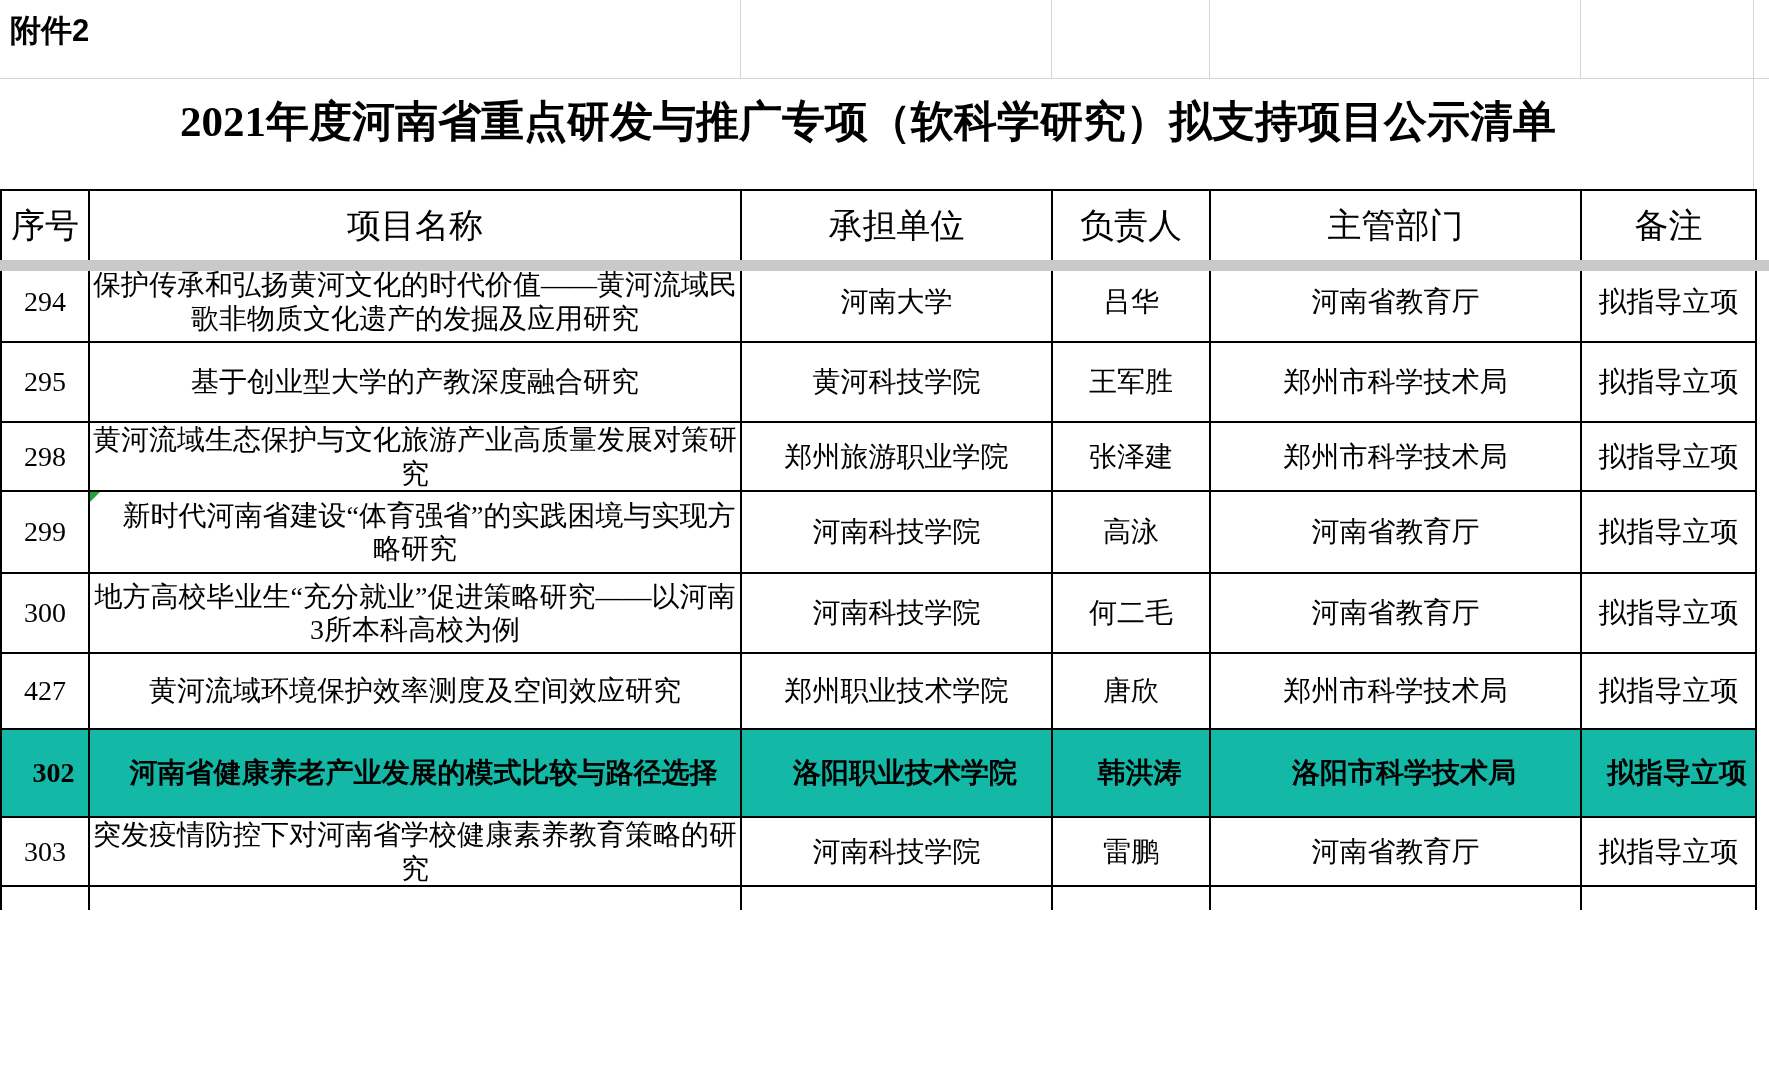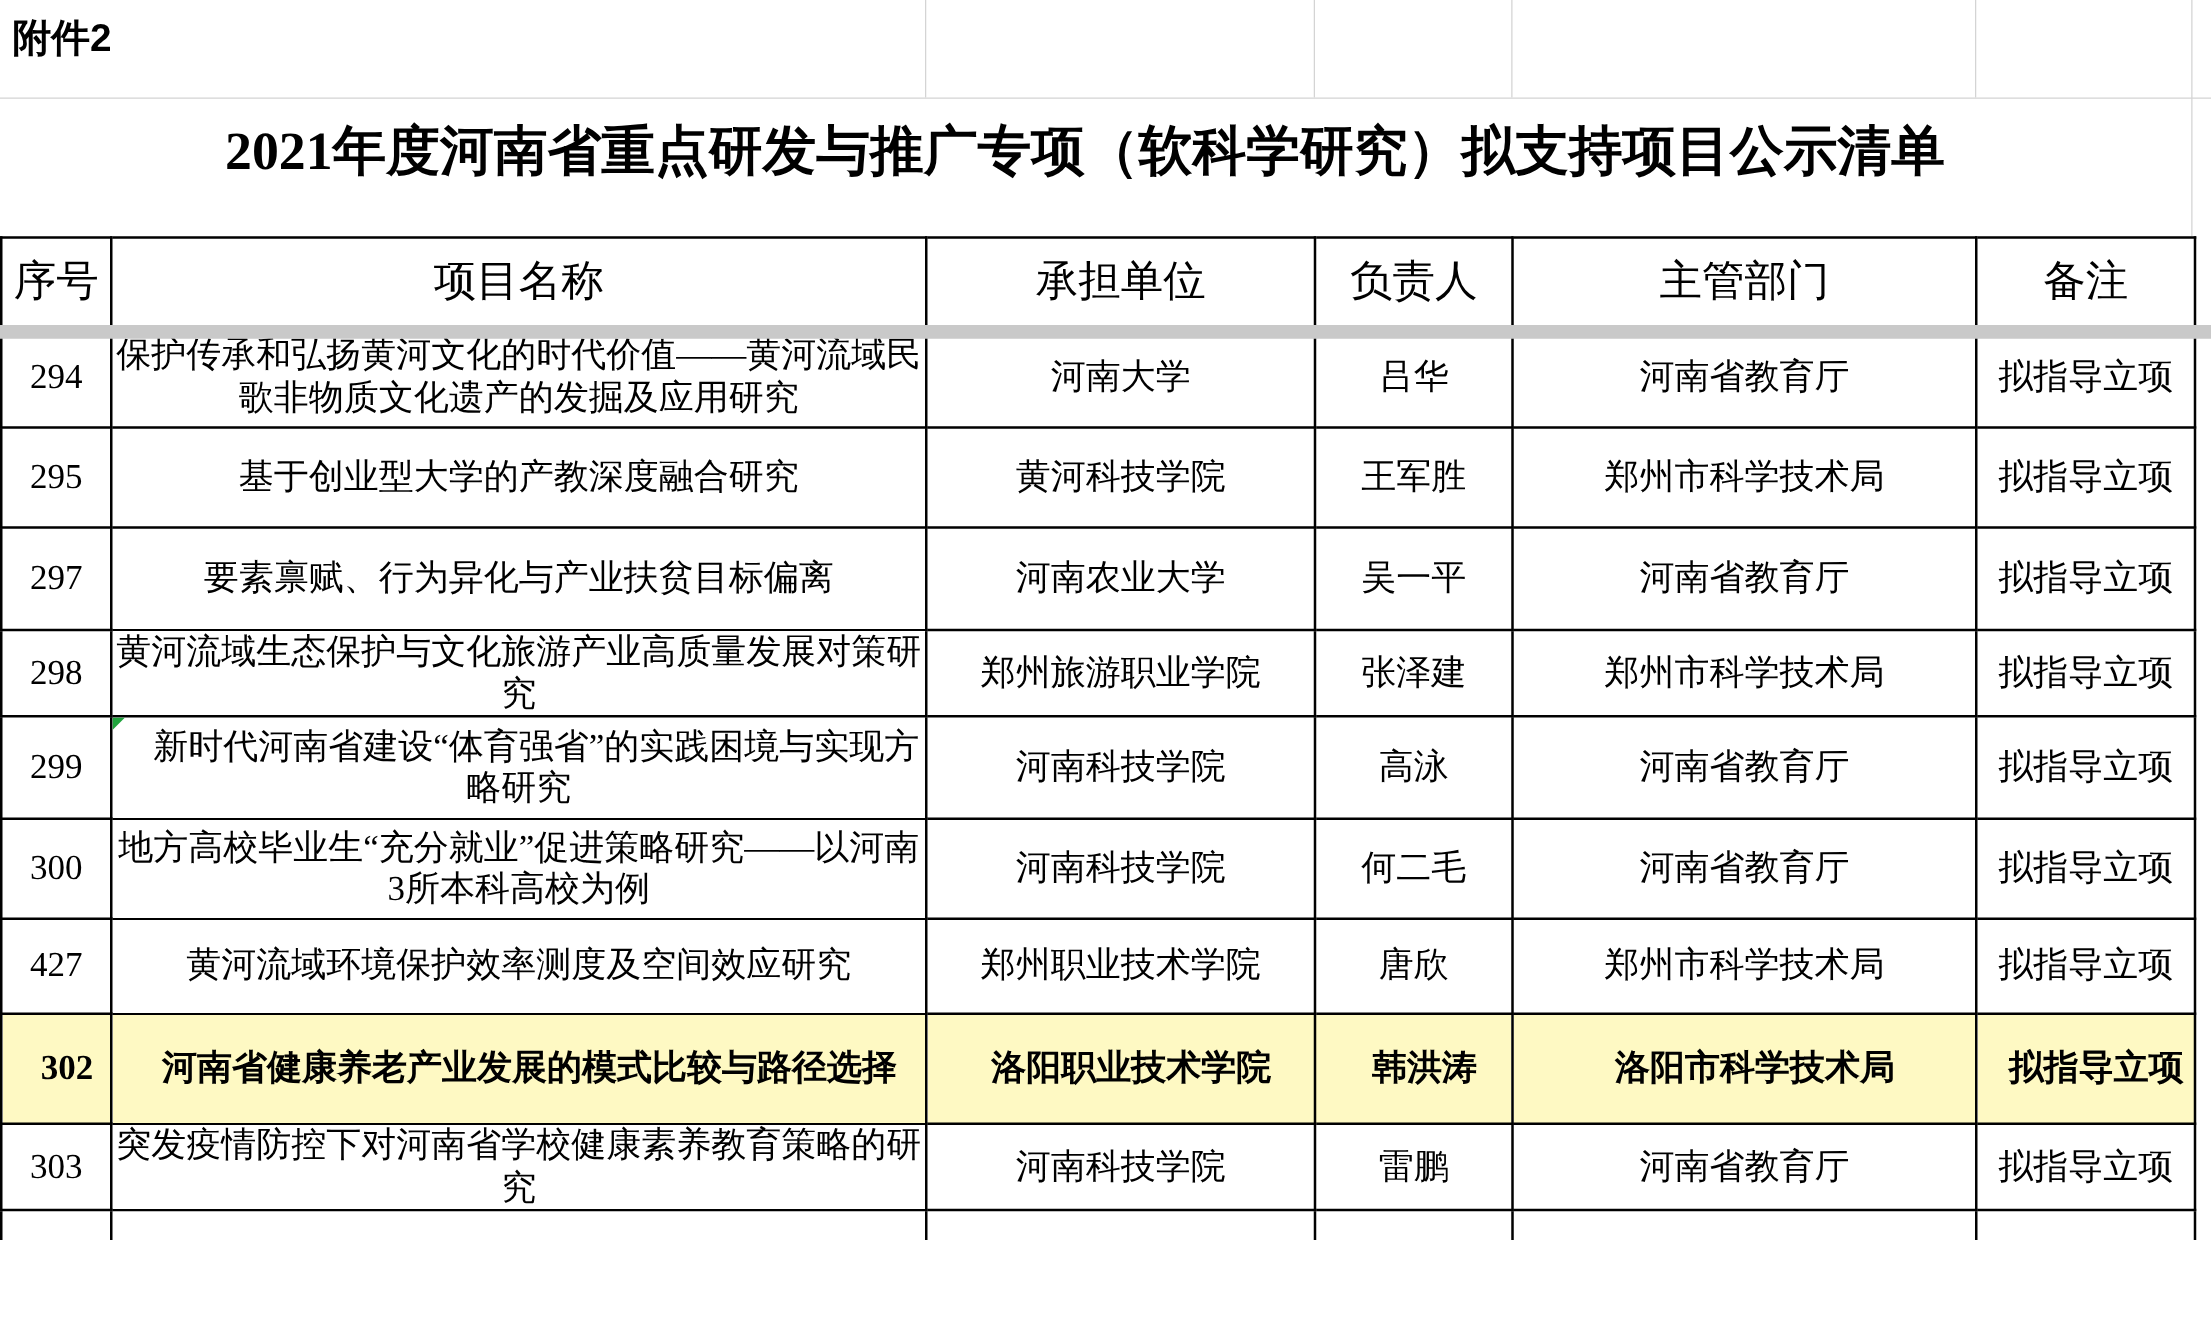--- a/index.html
+++ b/index.html
@@ -43,21 +43,21 @@
     background:#fff;
   }
   tr.hdr td{font-weight:normal;font-size:34px;}
   td.project{
     text-align:left;
     padding:2px 8px;
     font-size:29px;
     position:relative;
   }
   tr.partial td{border-bottom:none;background:#fff;}
-  tr.highlight td{background:#fef9c3;font-weight:bold;padding-left:17px;}
+  tr.highlight td{background:#14b8a6;font-weight:bold;padding-left:17px;}
   .corner-flag{
     position:absolute;left:0;top:0;
     width:0;height:0;display:none;
     border-top:10px solid #1fa33c;
     border-right:10px solid transparent;
   }
   td.flagged .corner-flag{display:block;}
 
   .freeze-divider{
     position:absolute;left:0;top:260px;
@@ -109,28 +109,20 @@
     <td>拟指导立项</td>
   </tr>
         <tr style="height: 80px;">
     <td>295</td>
     <td class="project"><span>基于创业型大学的产教深度融合研究</span></td>
     <td>黄河科技学院</td>
     <td>王军胜</td>
     <td>郑州市科学技术局</td>
     <td>拟指导立项</td>
   </tr>
-        <tr style="height: 82px;">
-    <td>297</td>
-    <td class="project"><span>要素禀赋、行为异化与产业扶贫目标偏离</span></td>
-    <td>河南农业大学</td>
-    <td>吴一平</td>
-    <td>河南省教育厅</td>
-    <td>拟指导立项</td>
-  </tr>
         <tr style="height: 64px;">
     <td>298</td>
     <td class="project"><span>黄河流域生态保护与文化旅游产业高质量发展对策研究</span></td>
     <td>郑州旅游职业学院</td>
     <td>张泽建</td>
     <td>郑州市科学技术局</td>
     <td>拟指导立项</td>
   </tr>
         <tr style="height: 82px;">
     <td>299</td>

